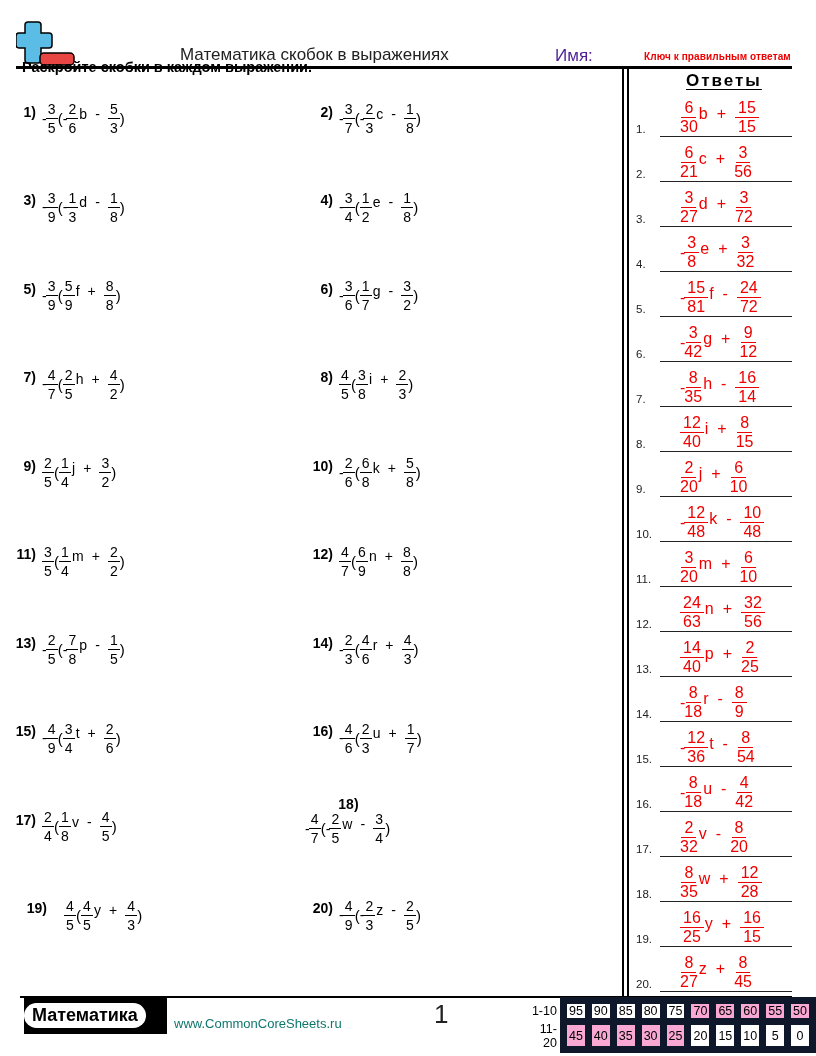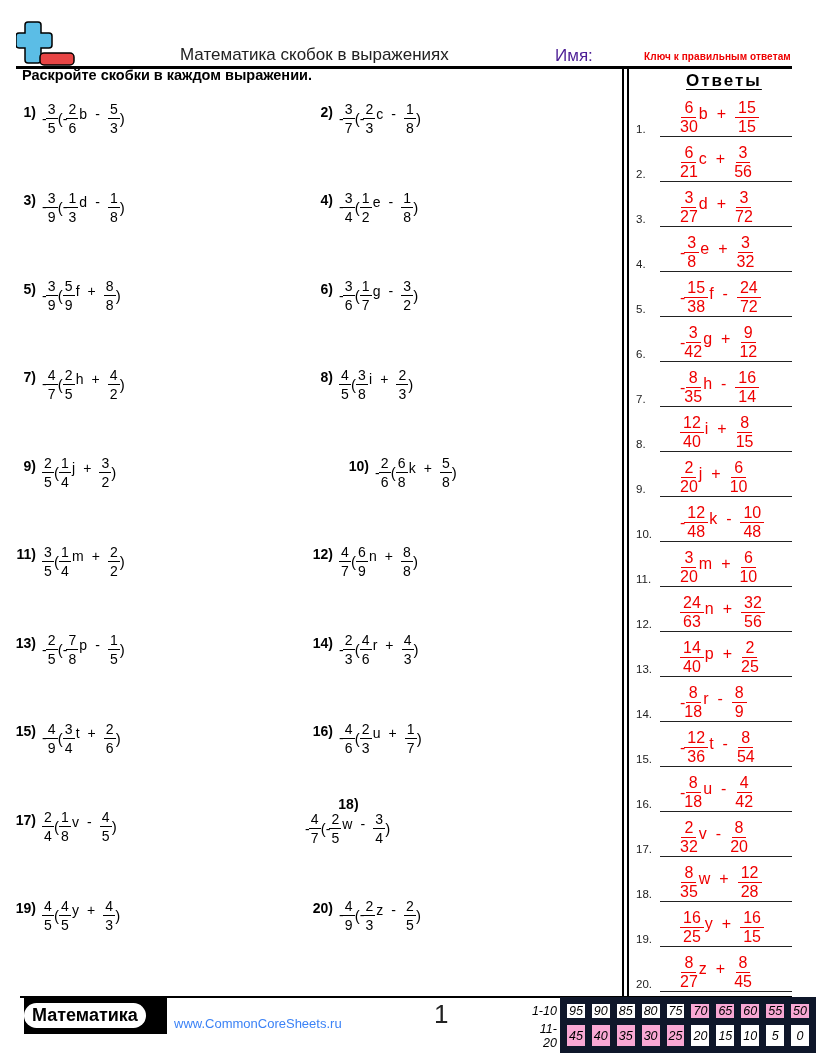--- a/index.html
+++ b/index.html
@@ -4,21 +4,21 @@
 <style>
   * { box-sizing: border-box; margin: 0; padding: 0; }
   html, body { width: 816px; height: 1056px; background: #fff; overflow: hidden; }
   body { position: relative; font-family: "Liberation Sans", "DejaVu Sans", sans-serif; color: #000; }
 
   .logo { position: absolute; left: 16px; top: 20px; width: 60px; height: 48px; }
   .title { position: absolute; left: 180px; top: 45px; font-size: 17px; color: #222; }
   .name-label { position: absolute; left: 555px; top: 46px; font-size: 17px; color: #4c1d95; }
   .key-label { position: absolute; left: 624px; top: 51px; font-size: 10px; font-weight: bold; color: #e00; letter-spacing: 0.1px; padding-left: 20px; }
   .header-rule { position: absolute; left: 16px; right: 24px; top: 66px; height: 3px; background: #000; }
-  .instructions { position: absolute; left: 22px; top: 67px; font-size: 14.5px; font-weight: bold; }
+  .instructions { position: absolute; left: 22px; top: 59px; font-size: 14.5px; font-weight: bold; }
 
   .col-divider { position: absolute; left: 622px; top: 68px; width: 7px; height: 928px; border-left: 2px solid #000; border-right: 2px solid #000; }
 
   .answers-title { position: absolute; left: 686px; top: 71px; font-size: 17px; font-weight: bold; letter-spacing: 2px; text-decoration: underline; text-underline-offset: 3px; }
 
   .problem { position: absolute; display: flex; align-items: center; font-size: 14px; }
   .pnum { font-weight: bold; font-size: 14px; width: 34px; text-align: right; padding-right: 6px; margin-top: -14px; }
   .frac { display: inline-flex; flex-direction: column; align-items: center; line-height: 1; font-size: 14px; }
   .frac .num { padding: 0 2px 2px; border-bottom: 1px solid #000; min-width: 12px; text-align: center; }
   .frac .den { padding-top: 2px; text-align: center; }
@@ -35,24 +35,24 @@
   .answer-expr .frac { font-size: 16px; }
   .answer-expr .frac .num { border-bottom: 1.5px solid #e00; padding: 0 3px 1px; }
   .answer-expr .frac .den { padding-top: 1px; }
   .answer-expr .var { font-size: 16px; margin-top: -8px; }
   .answer-expr .op { margin: 0 9px; font-size: 16px; margin-top: -8px; }
   .answer-expr .neg { font-size: 16px; }
 
   .footer-rule { position: absolute; left: 20px; right: 24px; top: 996px; height: 1.5px; background: #000; }
   .brand { position: absolute; left: 24px; top: 996px; width: 143px; height: 38px; background: #000; display: flex; align-items: center; justify-content: flex-start; }
   .brand-pill { background: #fff; border-radius: 16px; padding: 2px 8px; font-weight: bold; font-size: 18px; }
-  .site { position: absolute; left: 174px; top: 1016px; font-size: 13px; color: #3b82f6; }
+  .site { position: absolute; left: 174px; top: 1016px; font-size: 13px; color: #0f766e; }
   .page-num { position: absolute; left: 434px; top: 999px; font-size: 26px; color: #222; }
 
-  .score-table { position: absolute; left: 527px; top: 997px; border-collapse: collapse; font-size: 12.5px; font-style: italic; }
+  .score-table { position: absolute; left: 527px; top: 997px; border-collapse: collapse; font-size: 12.5px; }
   .score-table td { border: 7px solid #0f172a; text-align: center; height: 16px; padding: 0 2px; min-width: 21px; }
   .score-table td.lbl { border: none; text-align: right; padding-right: 3px; min-width: 36px; }
   .score-table td.hl { background: #f9a8d4; }
 </style>
 </head>
 <body>
 
 <svg class="logo" viewBox="0 0 60 48">
   <path d="M12 2 h10 a3 3 0 0 1 3 3 v8 h8 a3 3 0 0 1 3 3 v9 a3 3 0 0 1 -3 3 h-8 v12 a3 3 0 0 1 -3 3 h-10 a3 3 0 0 1 -3 -3 v-12 h-6 a3 3 0 0 1 -3 -3 v-9 a3 3 0 0 1 3 -3 h6 v-8 a3 3 0 0 1 3 -3 z" fill="#5bbde6" stroke="#000" stroke-width="1.5"></path>
   <rect x="24" y="33" width="34" height="12" rx="4" fill="#e84545" stroke="#000" stroke-width="1.5"></rect>
@@ -259,21 +259,21 @@
         </span>
         <span class="var">j</span>
         <span class="op">+</span>
         <span class="frac">
           <span class="num">3</span>
           <span class="den">2</span>
         </span>
         <span class="paren">)</span>
       </span>
     </div>
-    <div class="problem" style="left: 305px; top: 456px; margin-left: 36px;">
+    <div class="problem" style="left: 305px; top: 456px;">
       <span class="pnum">10)</span>
       <span class="expr">
         <span class="neg">-</span>
         <span class="frac">
           <span class="num">2</span>
           <span class="den">6</span>
         </span>
         <span class="paren">(</span>
         <span class="frac">
           <span class="num">6</span>
@@ -456,21 +456,21 @@
         </span>
         <span class="var">w</span>
         <span class="op">-</span>
         <span class="frac">
           <span class="num">3</span>
           <span class="den">4</span>
         </span>
         <span class="paren">)</span>
       </span>
     </div>
-    <div class="problem" style="left: 8px; top: 898.5px;">
+    <div class="problem" style="left: 19px; top: 898.5px; gap: 11px;">
       <span class="pnum">19)</span>
       <span class="expr">
         <span class="frac">
           <span class="num">4</span>
           <span class="den">5</span>
         </span>
         <span class="paren">(</span>
         <span class="frac">
           <span class="num">4</span>
           <span class="den">5</span>
@@ -575,21 +575,21 @@
         </span>
       </span>
     </div>
     <div class="answer-row" style="top: 273px;">
       <span class="answer-num">5.</span>
       <span class="answer-line"></span>
       <span class="answer-expr">
         <span class="neg">-</span>
         <span class="frac">
           <span class="num">15</span>
-          <span class="den">38</span>
+          <span class="den">81</span>
         </span>
         <span class="var">f</span>
         <span class="op">-</span>
         <span class="frac">
           <span class="num">24</span>
           <span class="den">72</span>
         </span>
       </span>
     </div>
     <div class="answer-row" style="top: 318px;">

